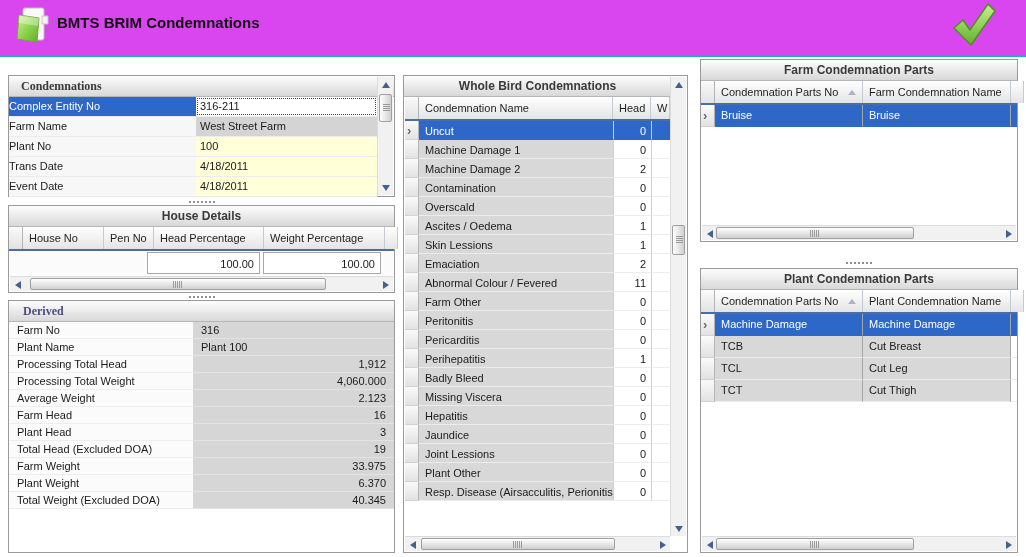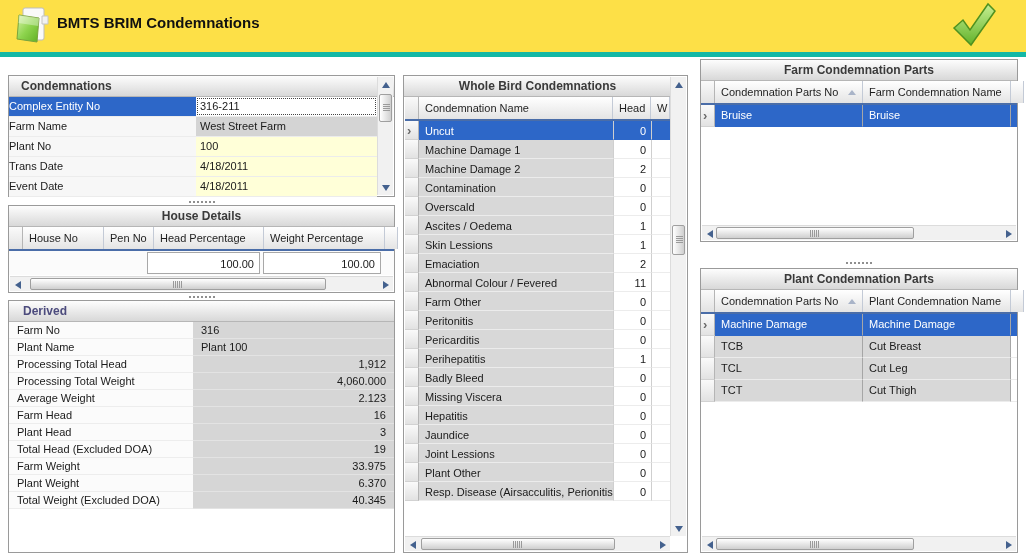--- a/index.html
+++ b/index.html
@@ -1,28 +1,28 @@
 <!DOCTYPE html>
 <html><head>
 <meta charset="utf-8">
 <style>
   * { margin:0; padding:0; box-sizing:border-box; }
   html,body { width:1026px; height:557px; background:#fff; font-family:"Liberation Sans", sans-serif; font-size:11px; color:#1a1a1a; overflow:hidden; }
   .app { position:relative; width:1026px; height:557px; background:#fff; }
 
   
-  .topbar { position:absolute; left:0; top:0; width:100%; height:57px; border-bottom:5px solid #14b8a6; background:#fde047; }
+  .topbar { position:absolute; left:0; top:0; width:100%; height:57px; border-bottom:2px solid #14b8a6; background:#d946ef; }
   .app-icon { position:absolute; left:14px; top:6px; width:36px; height:40px; }
   .page-title { position:absolute; left:57px; top:14px; font-size:15px; font-weight:bold; color:#111; }
   .check-icon { position:absolute; left:948px; top:2px; width:50px; height:46px; cursor:pointer; }
 
   
   .panel { position:absolute; background:#fff; border:1px solid #9a9a9a; }
   .panel-title { height:21px; line-height:21px; background:linear-gradient(#fdfdfd,#d8d8d8); border-bottom:1px solid #b6b6b6; font-weight:bold; font-size:12px; color:#3a3a3a; white-space:nowrap; overflow:hidden; }
-  .pt-left { padding-left:12px; }
+  .pt-left { padding-left:12px;font-family:Liberation Serif, serif; }
   .pt-center { text-align:center; }
   .pt-navy { color:#4c4b7d; }
 
   
   .splitter { position:absolute; display:flex; align-items:center; justify-content:center; cursor:row-resize; }
   .splitter .grip { width:26px; border-top:2px dotted #8f8f8f; height:0; }
 
   
   .vscroll { position:absolute; top:1px; right:1px; width:16px; background:#f1f1f1; border-left:1px solid #dcdcdc; }
   .hscroll { position:absolute; left:1px; bottom:1px; height:15px; background:#f1f1f1; border-top:1px solid #dcdcdc; }

